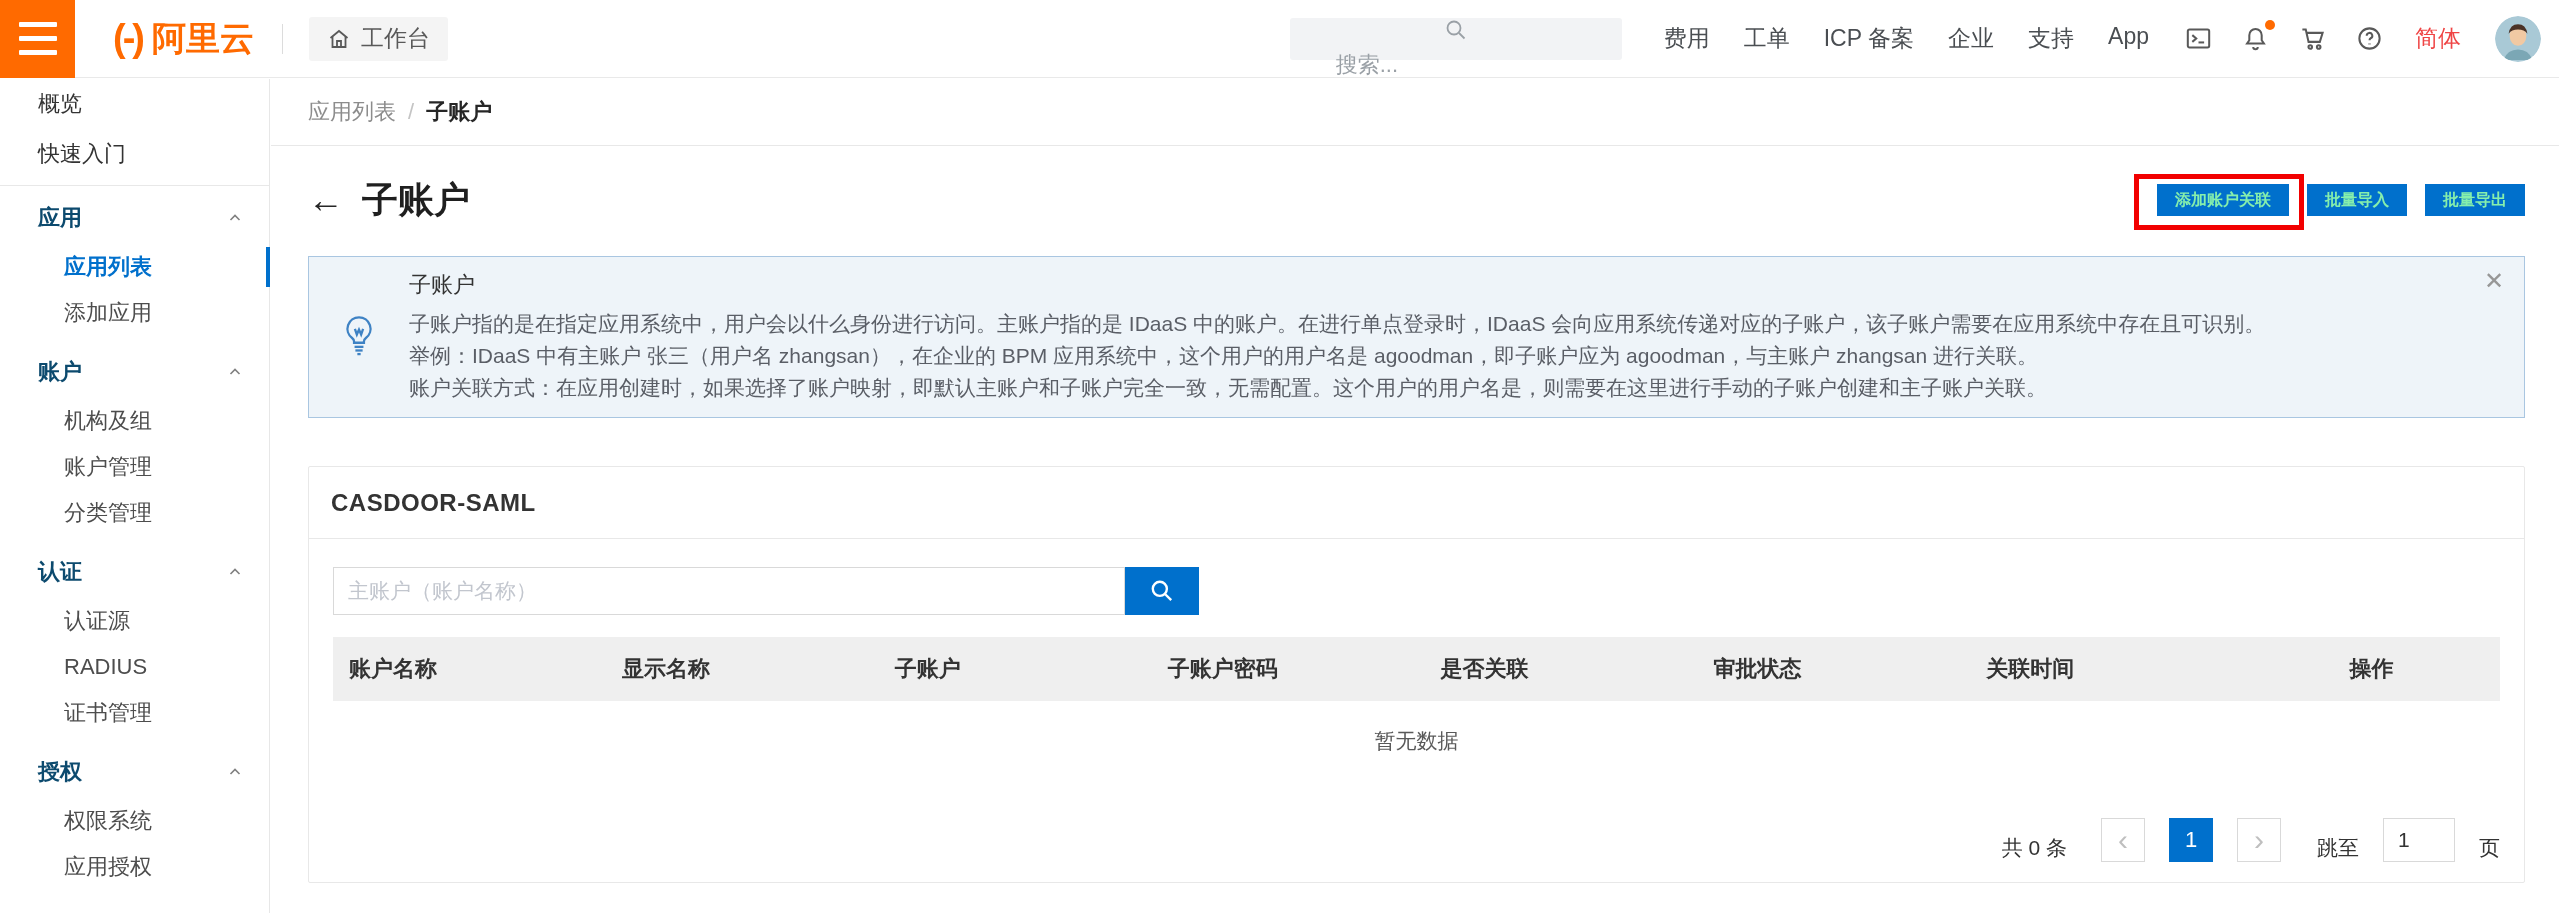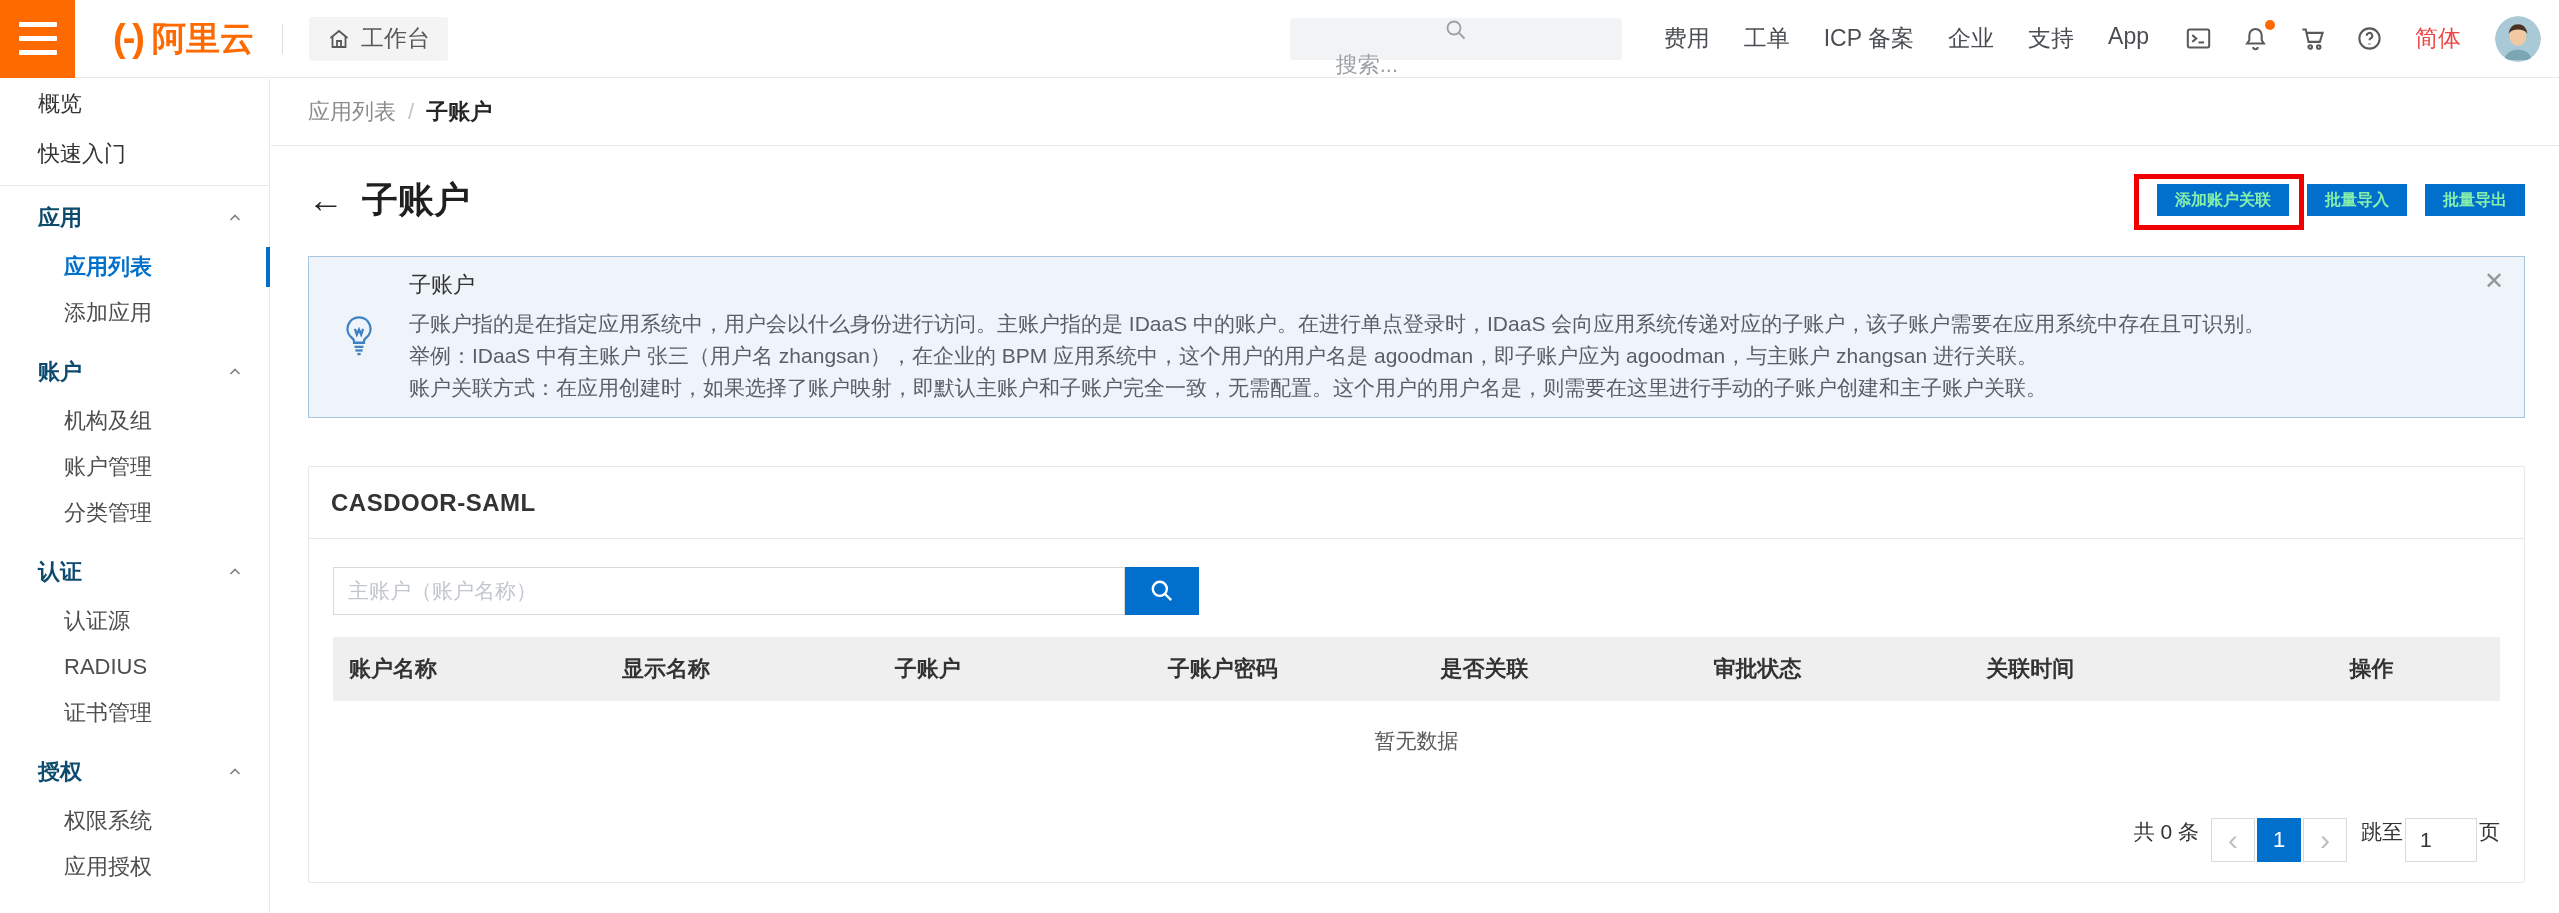--- a/index.html
+++ b/index.html
@@ -64,21 +64,21 @@
   .card-header { height:72px; display:flex; align-items:center; padding-left:22px; border-bottom:1px solid #e8e8e8; font-size:24px; font-weight:bold; color:#333; letter-spacing:0.5px; }
   .card-body { padding:0 24px; }
   .search-row { margin-top:28px; display:flex; height:48px; }
   .search-input { width:792px; border:1px solid #d9d9d9; padding:0 14px; font-size:21px; outline:none; color:#333; font-family:inherit; }
   .search-input::placeholder { color:#c2c6ce; }
   .search-btn { width:74px; background:#0070cc; border:none; display:flex; align-items:center; justify-content:center; cursor:pointer; }
   .table-header { margin-top:22px; height:64px; background:#efefef; display:flex; align-items:center; font-size:22px; font-weight:bold; color:#333; }
   .th { flex:1; padding-left:16px; }
   .th.center { text-align:center; padding-left:0; }
   .empty-row { height:80px; display:flex; align-items:center; justify-content:center; font-size:21px; color:#595959; }
-  .pagination { position:absolute; right:24px; bottom:20px; display:flex; align-items:flex-start; font-size:21px; color:#333; gap:2px;margin-top:44px; }
+  .pagination { position:absolute; right:24px; bottom:20px; display:flex; align-items:flex-end; font-size:21px; color:#333; gap:24px;margin-top:44px; }
   .page-total { margin-right:10px; }
   .page-btn { width:44px; height:44px; border:1px solid #d9d9d9; background:#fff; display:flex; align-items:center; justify-content:center; color:#bfbfbf; font-size:30px; cursor:pointer; line-height:1; }
   .page-current { width:44px; height:44px; background:#0070cc; color:#fff; display:flex; align-items:center; justify-content:center; font-size:22px; cursor:pointer; }
   .jump-label { margin-left:12px; }
   .jump-input { width:72px; height:44px; border:1px solid #d9d9d9; font-size:21px; padding-left:14px; outline:none; color:#333; font-family:inherit; }
 </style>
 </head>
 <body>
 
 <div class="topbar">

